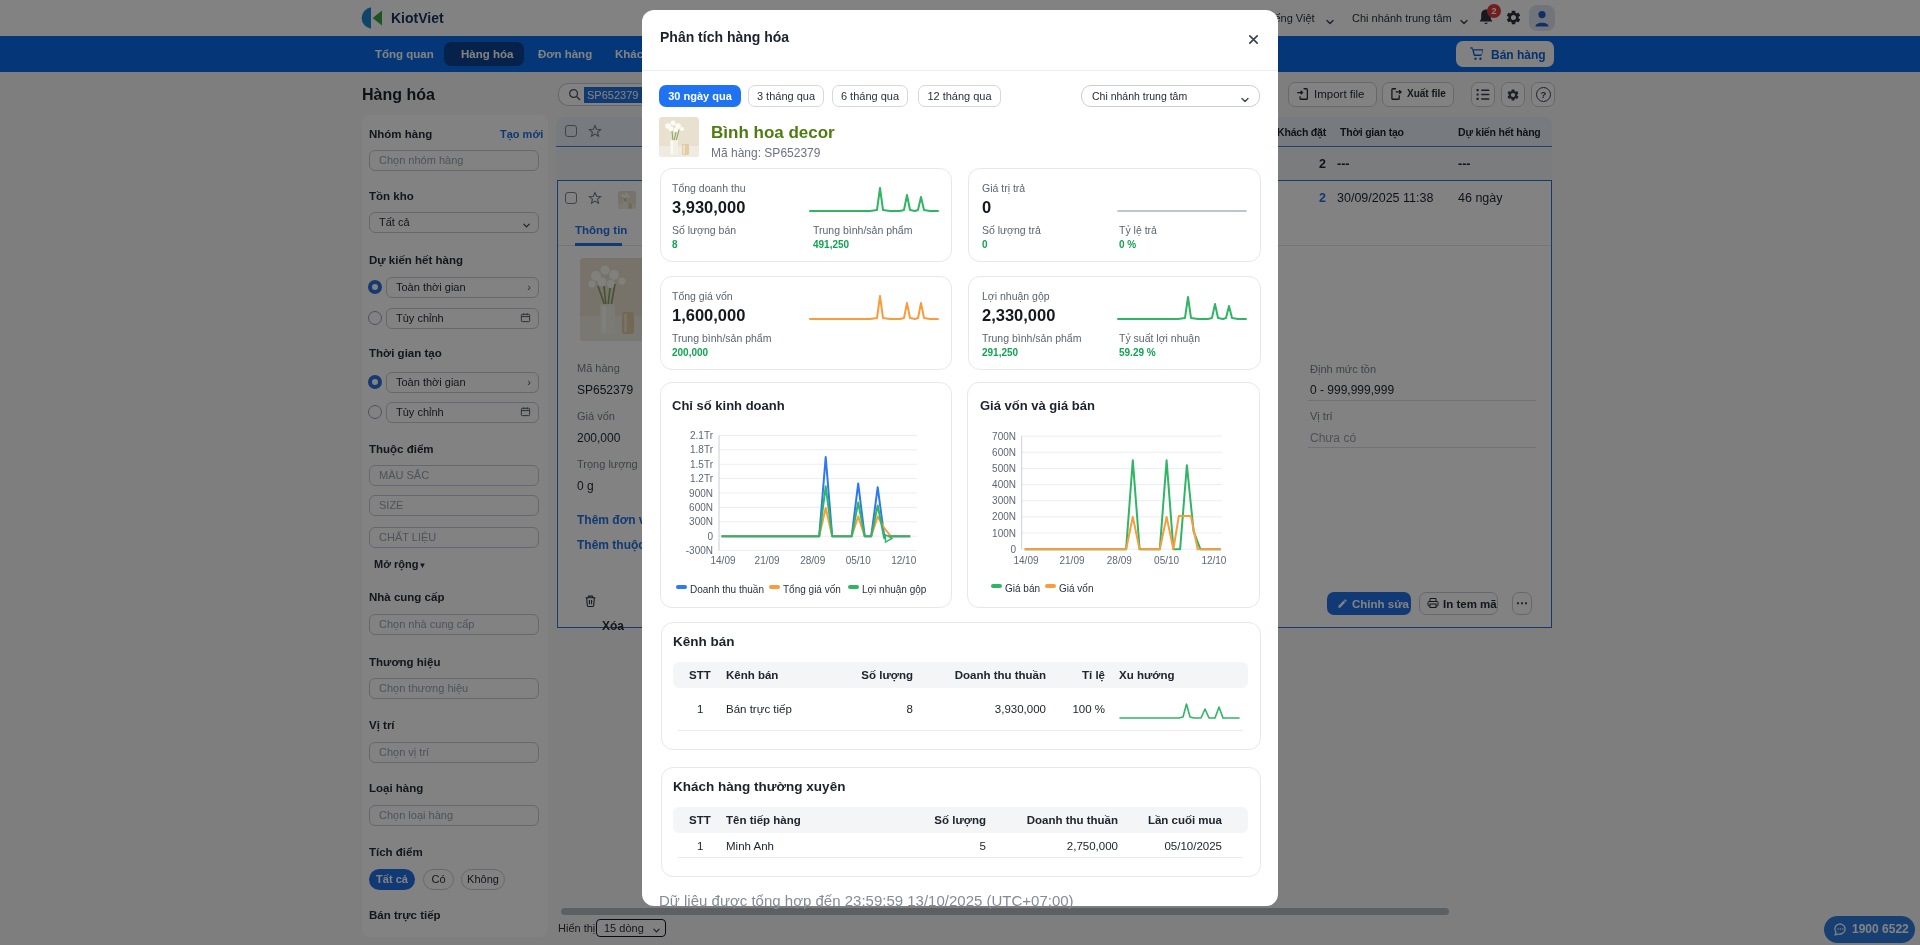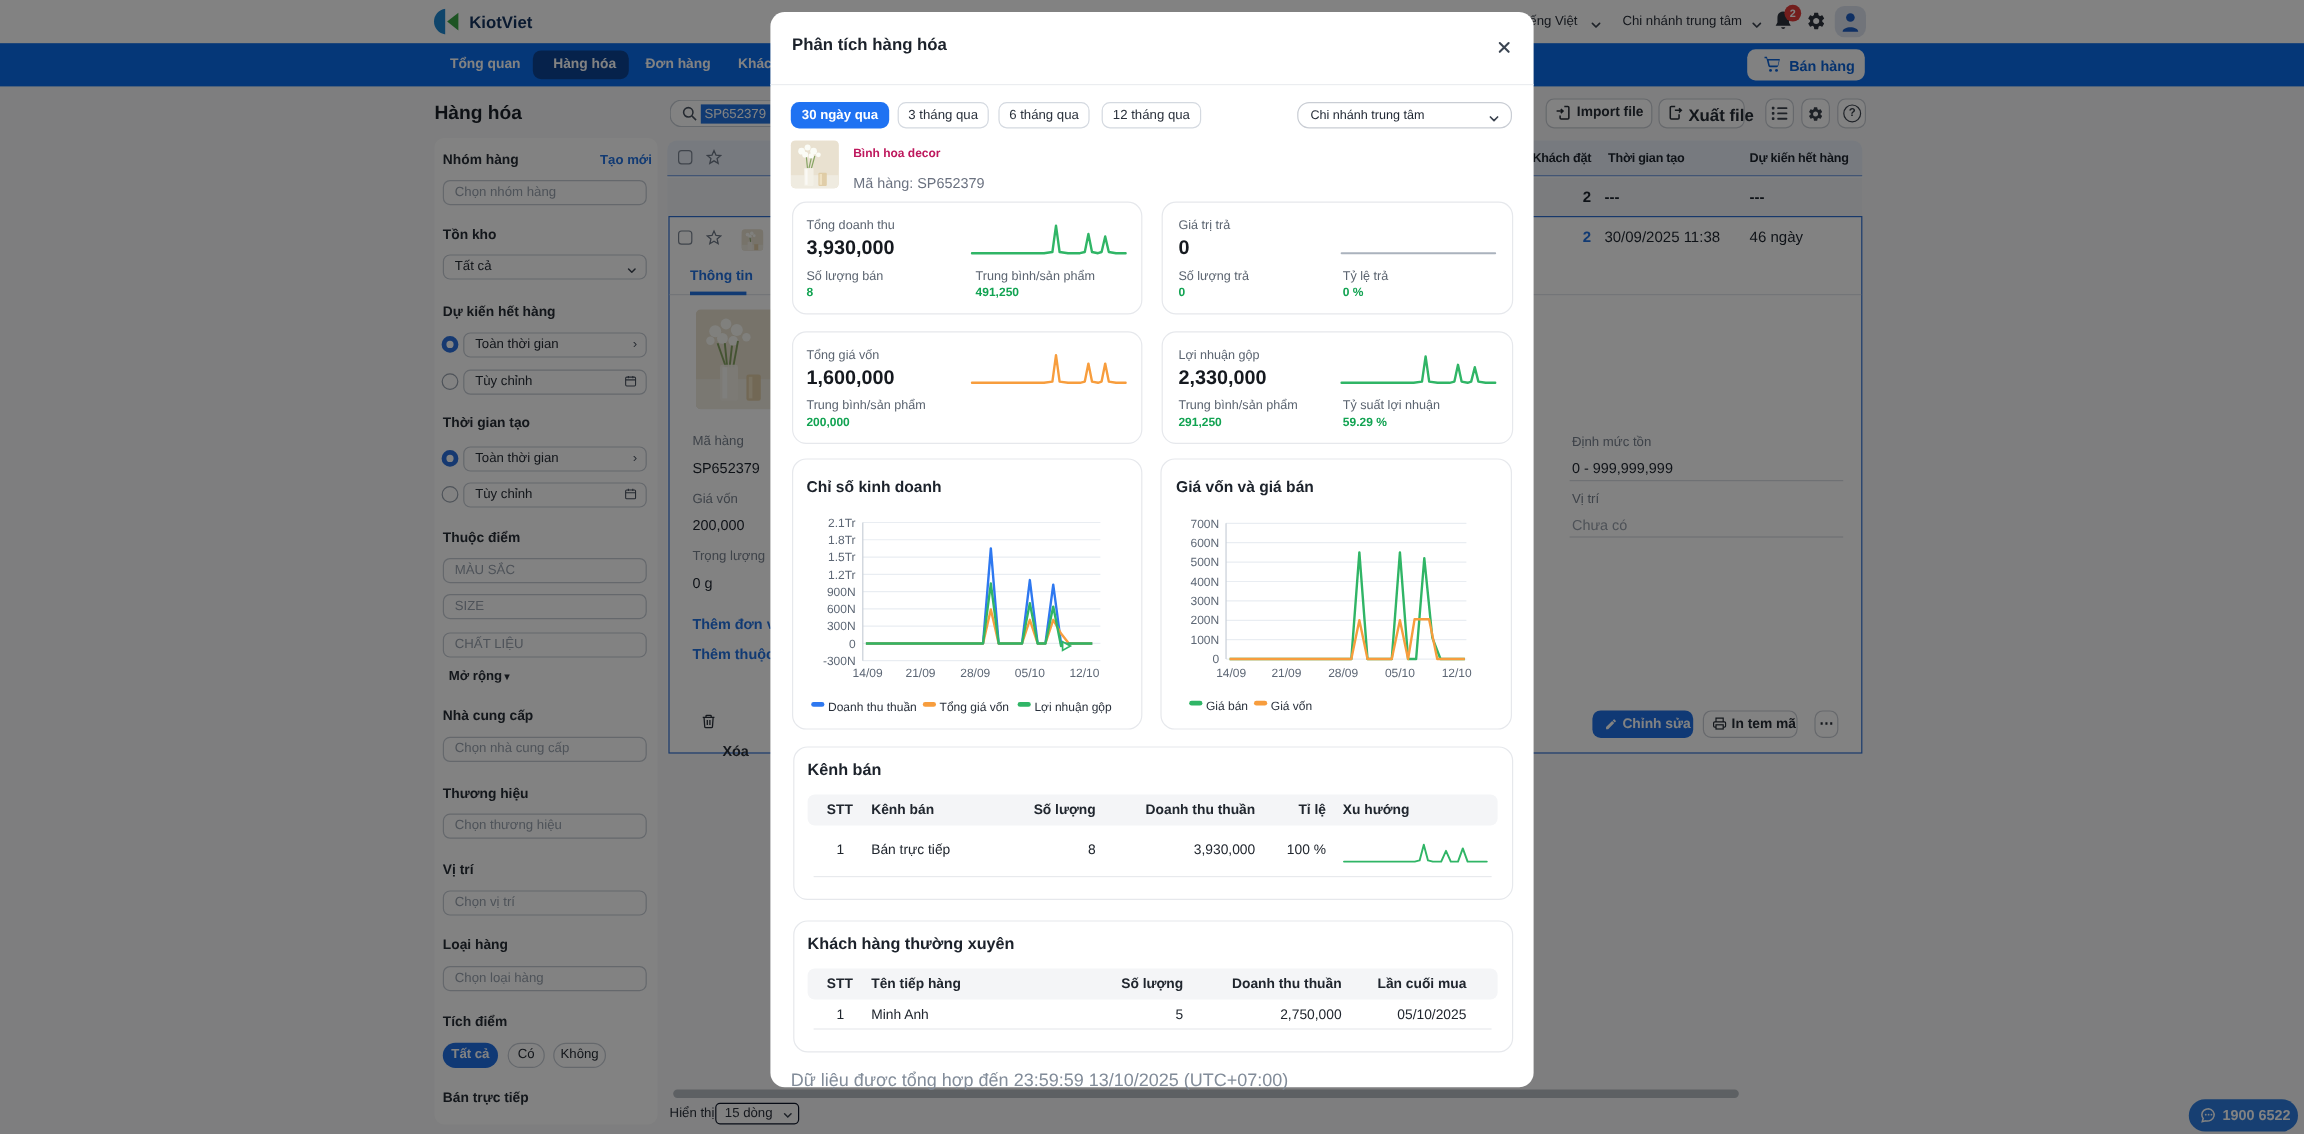--- a/index.html
+++ b/index.html
@@ -80,27 +80,27 @@
       <circle cx="6" cy="6" r="4.2" fill="none" stroke="#4a5360" stroke-width="1.4"></circle>
       <line x1="9.2" y1="9.2" x2="13" y2="13" stroke="#4a5360" stroke-width="1.4"></line>
     </svg>
   <div class="abs" style="left:584px;top:87px;width:58px;height:16px;background:#2273e0;color:#fff;font-size:11px;line-height:16px;padding-left:3px;overflow:hidden;">SP652379</div>
 
   <div class="abs" style="left:1288px;top:82px;width:89px;height:25px;background:#fff;border:1px solid #c9cdd4;border-radius:7px;"></div>
   <svg class="abs" style="left:1296px;top:87px;" width="14" height="14" viewBox="0 0 24 24">
       <path fill="none" stroke="#272d36" stroke-width="2.2" d="M13 3 H18 a1.5 1.5 0 0 1 1.5 1.5 v15 a1.5 1.5 0 0 1 -1.5 1.5 H8.5 a1.5 1.5 0 0 1 -1.5 -1.5 V16"></path>
       <path fill="none" stroke="#272d36" stroke-width="2.2" d="M2 9.5 h9 M8 6.5 l3.2 3 L8 12.5"></path>
     </svg>
-  <div class="abs" style="left:1314px;top:88px;font-size:11.5px;font-weight:bold;color:#272d36;">Import file</div>
+  <div class="abs" style="left:1314px;top:88px;font-size:11.5px;font-weight:normal;color:#272d36;">Import file</div>
   <div class="abs" style="left:1382px;top:82px;width:72px;height:25px;background:#fff;border:1px solid #c9cdd4;border-radius:7px;"></div>
   <svg class="abs" style="left:1389px;top:87px;" width="14" height="14" viewBox="0 0 24 24">
       <path fill="none" stroke="#272d36" stroke-width="2.2" d="M12 3 H6.5 a1.5 1.5 0 0 0 -1.5 1.5 v15 a1.5 1.5 0 0 0 1.5 1.5 H16 a1.5 1.5 0 0 0 1.5 -1.5 V14"></path>
       <path fill="none" stroke="#272d36" stroke-width="2.2" d="M13 8.5 h9 M19 5.5 l3.2 3 L19 11.5" transform="translate(-1.5 0)"></path>
     </svg>
-  <div class="abs" style="left:1407px;top:88px;font-size:14px;font-weight:bold;color:#272d36;">Xuất file</div>
+  <div class="abs" style="left:1407px;top:88px;font-size:10px;font-weight:bold;color:#272d36;">Xuất file</div>
   <div class="abs" style="left:1471px;top:82px;width:24px;height:25px;background:#fff;border:1px solid #c9cdd4;border-radius:7px;"></div>
   <svg class="abs" style="left:1476px;top:88px;" width="14" height="13" viewBox="0 0 14 13">
       <g fill="#3c434e">
         <rect x="0.5" y="1" width="2.2" height="2.2" rx="0.6"></rect>
         <rect x="0.5" y="5.4" width="2.2" height="2.2" rx="0.6"></rect>
         <rect x="0.5" y="9.8" width="2.2" height="2.2" rx="0.6"></rect>
         <rect x="5" y="1.4" width="8.5" height="1.5" rx="0.7"></rect>
         <rect x="5" y="5.8" width="8.5" height="1.5" rx="0.7"></rect>
         <rect x="5" y="10.2" width="8.5" height="1.5" rx="0.7"></rect>
       </g>
@@ -308,21 +308,21 @@
           <path d="M13 14 L14 24"></path>
           <path d="M17 15 L15 24"></path>
           <path d="M20 13 L17 24"></path>
         </g>
       <rect x="11" y="23" width="8" height="15" rx="1" fill="#f3f0e6" opacity="0.92"></rect>
       <rect x="12" y="24" width="2" height="13" fill="#ffffff" opacity="0.6"></rect>
       <rect x="23" y="27" width="7" height="11" rx="1" fill="#ddc89e" opacity="0.85"></rect>
       <rect x="24" y="28" width="2" height="9" fill="#f2e6c8" opacity="0.8"></rect>
     </svg>
   </div>
-  <div class="abs" style="left:69px;top:113px;font-size:10px;font-weight:bold;color:#be185d;">Bình hoa decor</div>
+  <div class="abs" style="left:69px;top:113px;font-size:17px;font-weight:bold;color:#4d7c0f;">Bình hoa decor</div>
   <div class="abs" style="left:69px;top:136px;font-size:12px;color:#6b7280;">Mã hàng: SP652379</div>
 
   <div class="card" style="left:18px;top:158px;width:292px;height:94px;"></div>
   <div class="abs lbl" style="left:30px;top:172px;">Tổng doanh thu</div>
   <div class="abs" style="left:30px;top:188px;font-size:16.5px;font-weight:bold;color:#15191f;">3,930,000</div>
   <div class="abs lbl" style="left:30px;top:214px;">Số lượng bán</div>
   <div class="abs grn" style="left:30px;top:229px;">8</div>
   <div class="abs lbl" style="left:171px;top:214px;">Trung bình/sản phẩm</div>
   <div class="abs grn" style="left:171px;top:229px;">491,250</div>
   <svg class="abs" style="left:166px;top:175px;" width="132" height="30" viewBox="0 0 132 30">

